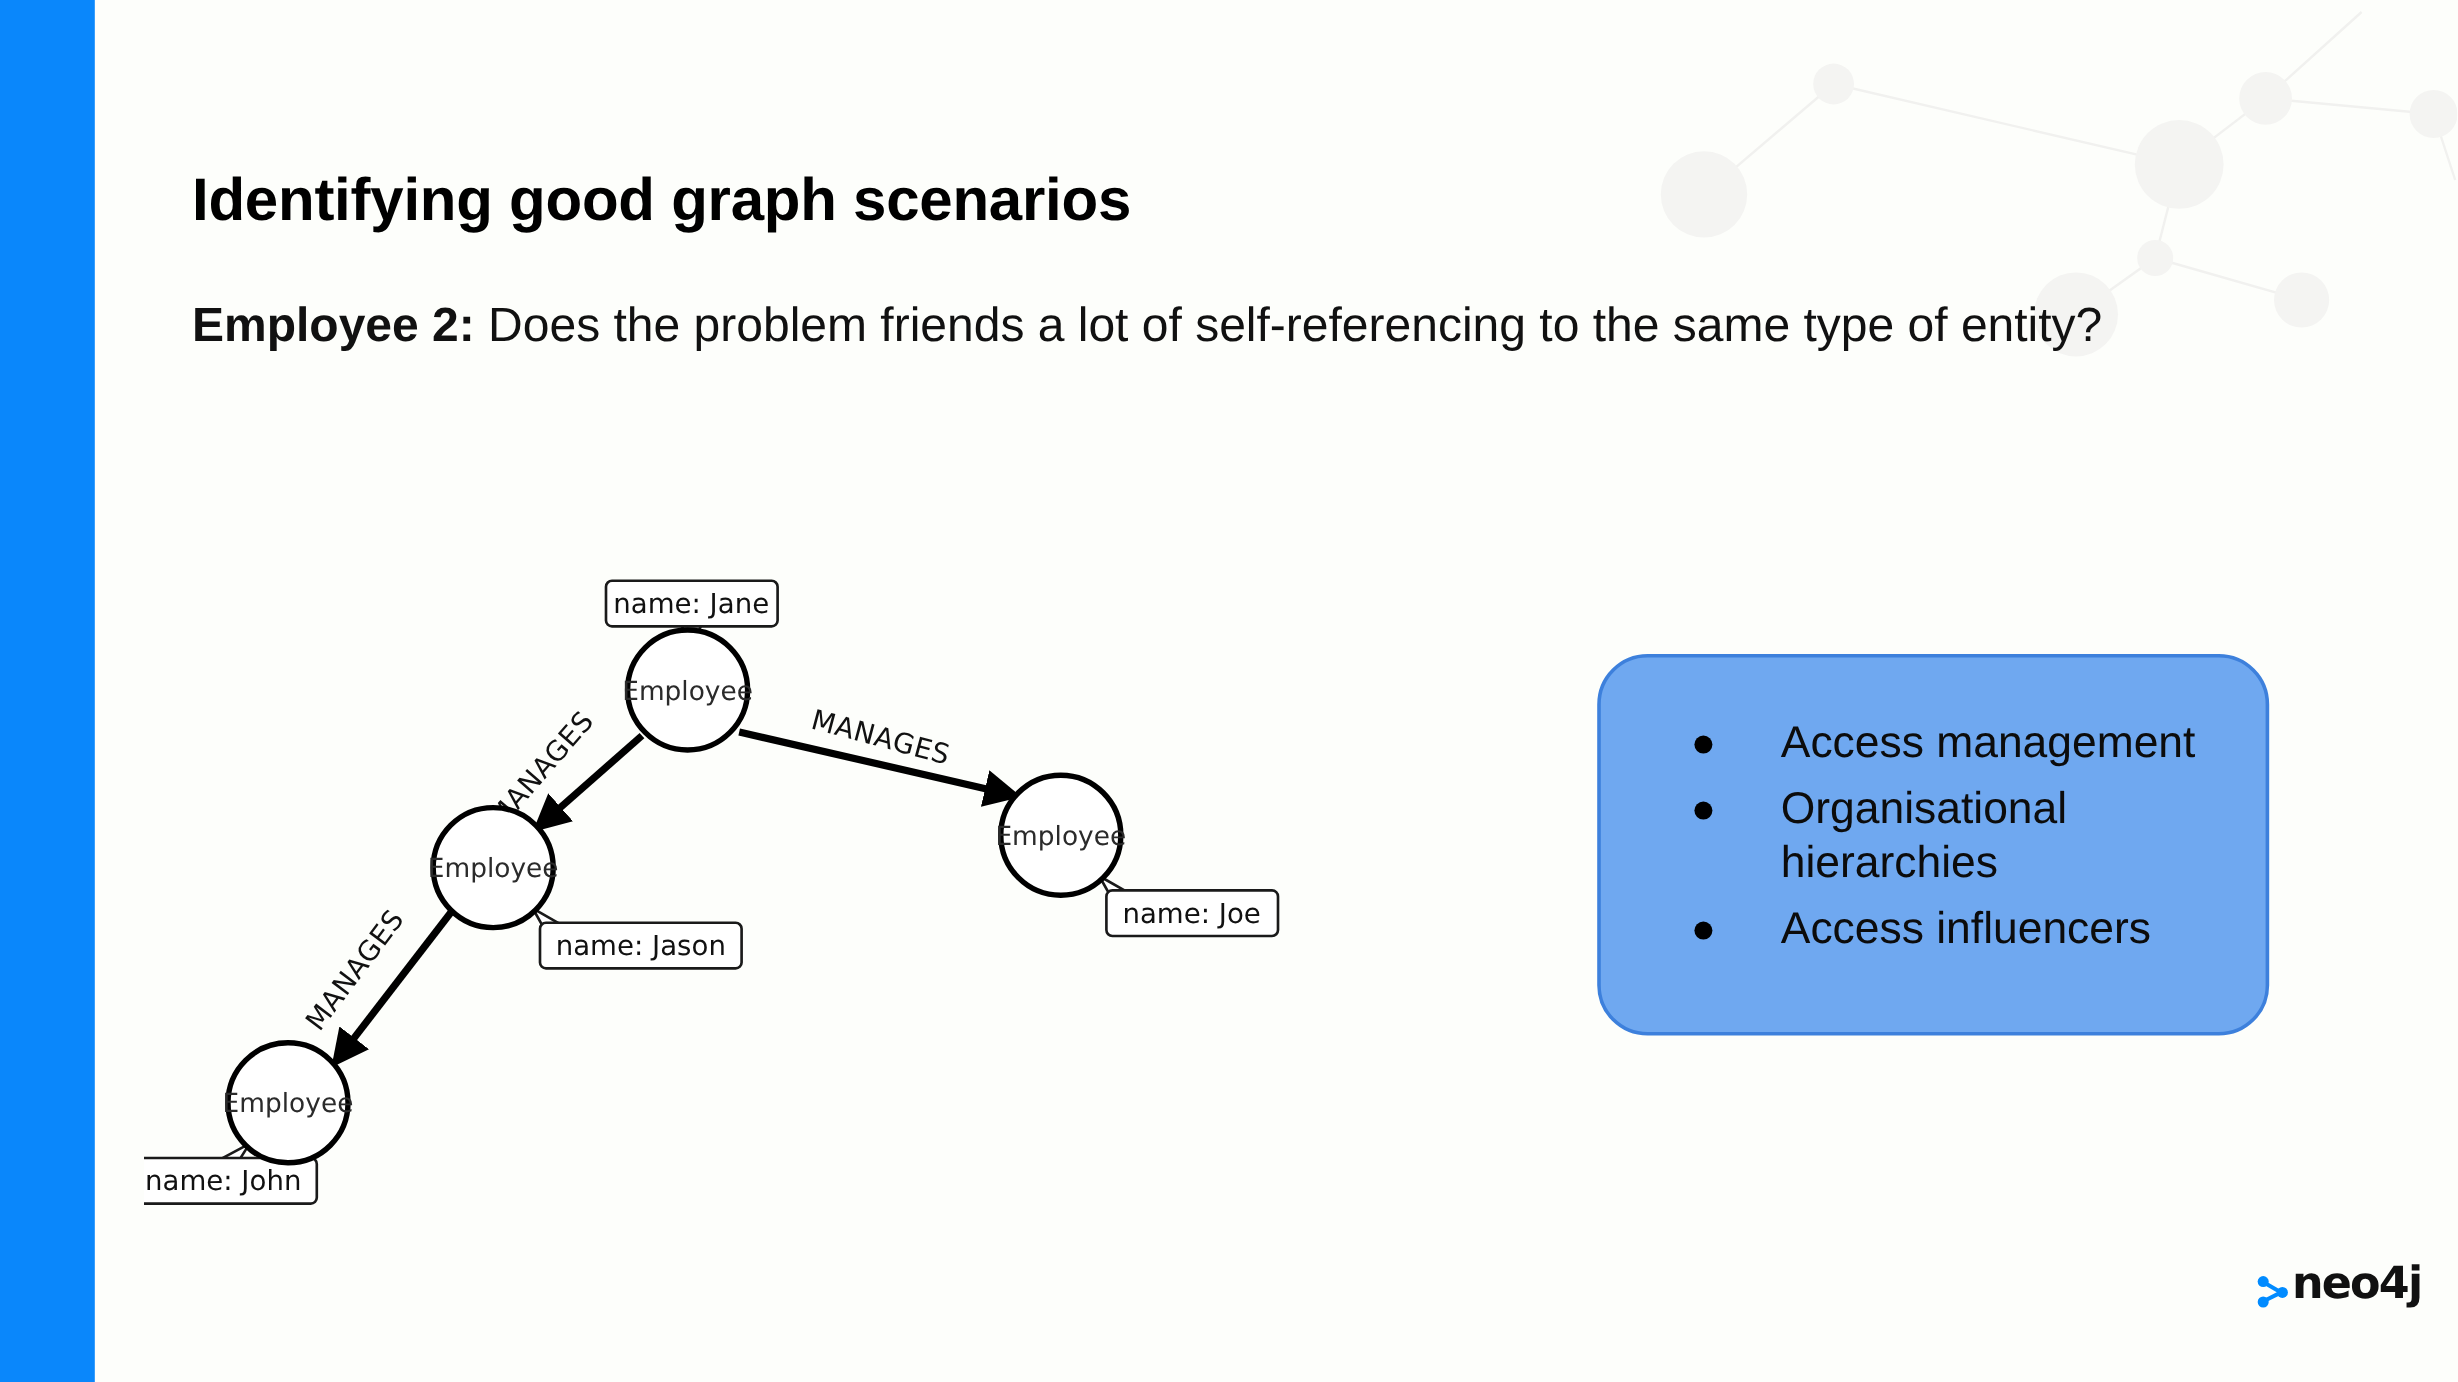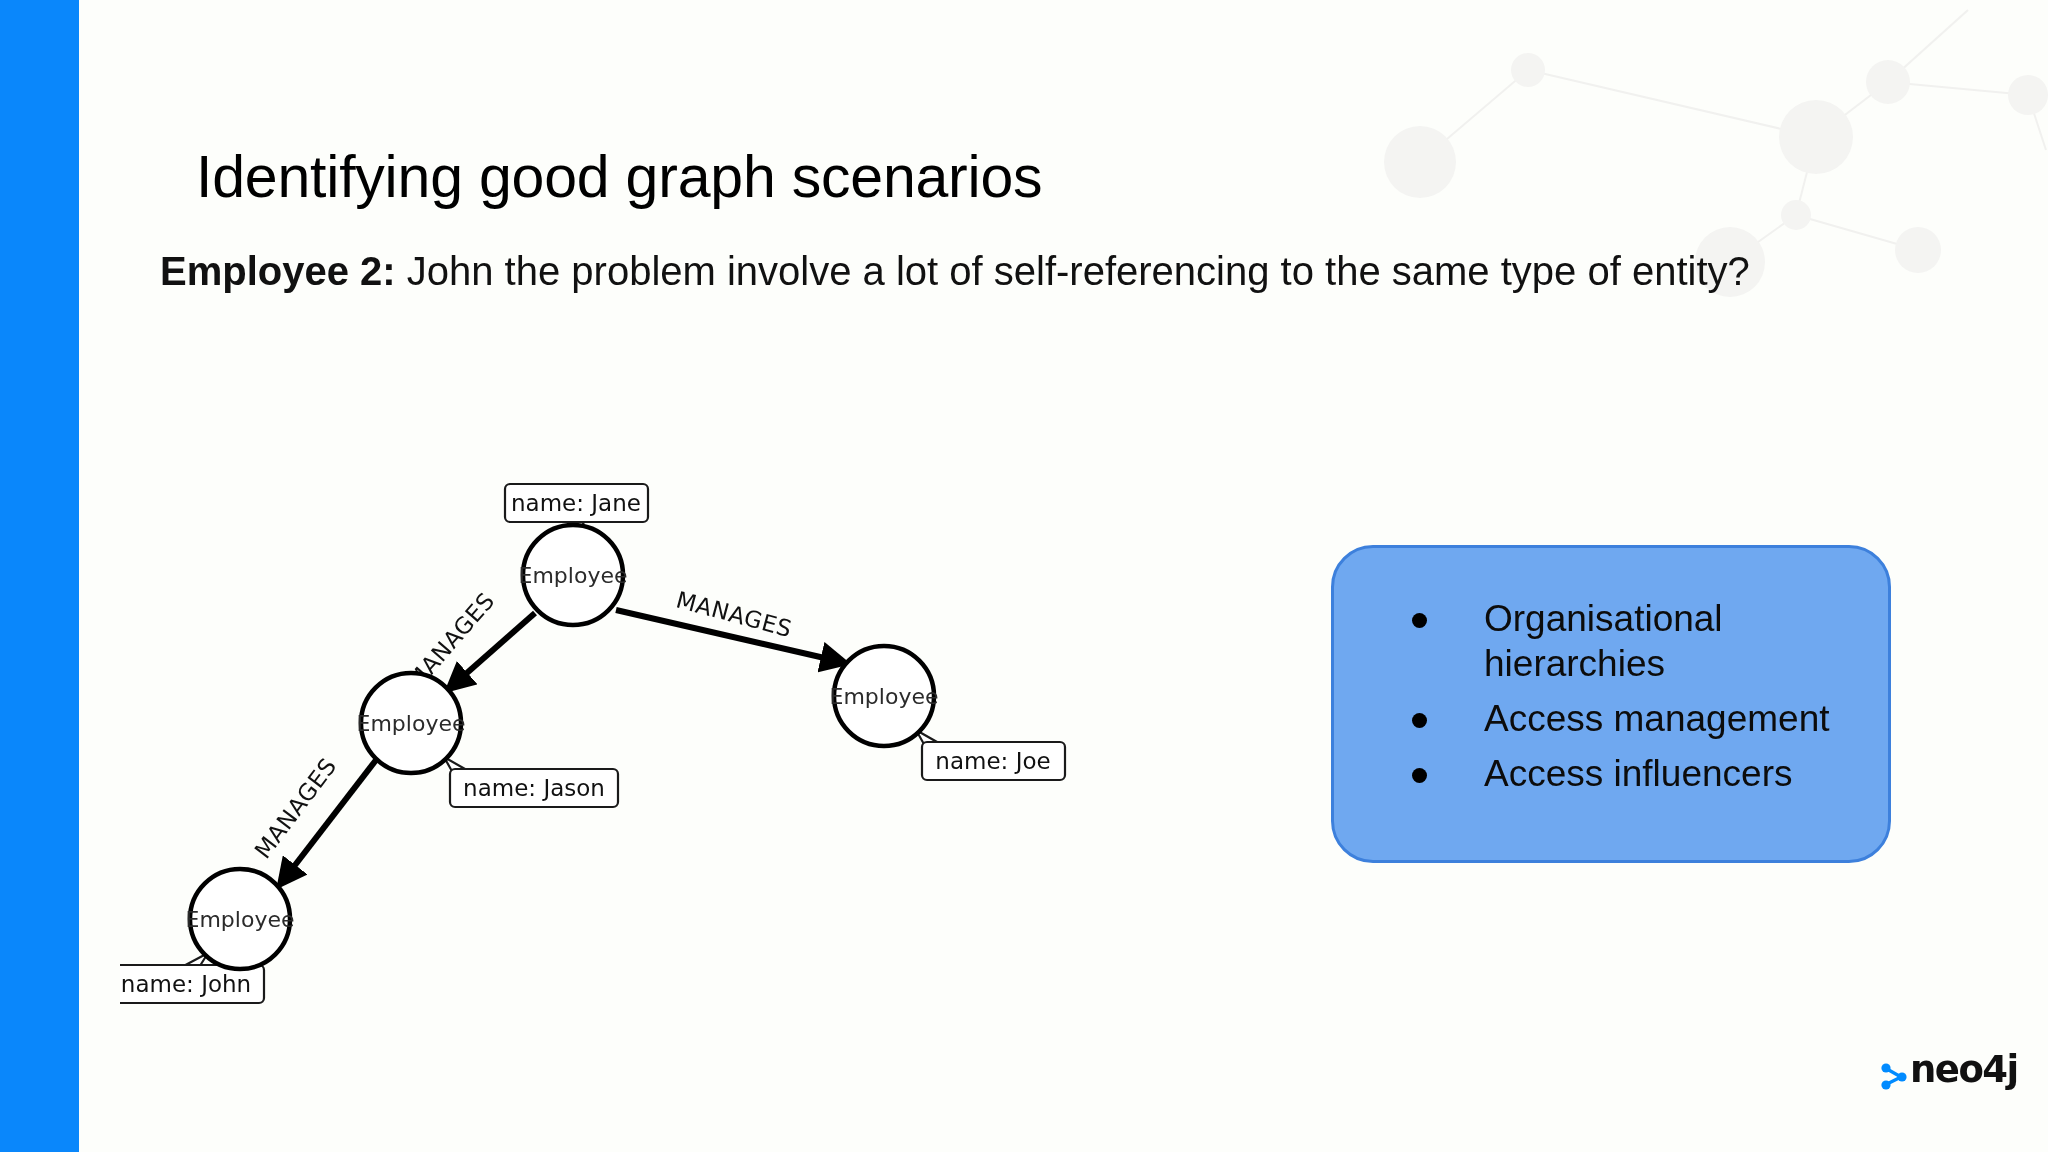--- a/index.html
+++ b/index.html
@@ -41,26 +41,25 @@
     width: 720px;
     height: 330px;
     pointer-events: none;
   }
 
   
   #page-title {
     position: absolute;
     left: 160px;
     top: 103px;
-    font-size: 59px;
-    font-weight: normal;
+    font-size: 50px;
+    font-weight: bold;
     color: #000000;
     letter-spacing: -0.2px;
     white-space: nowrap;
-    margin-left: 36px;
   }
 
   #scenario-block {
     position: absolute;
     left: 160px;
     top: 244px;
     width: 1800px;
     font-size: 40px;
     line-height: 1.36;
     color: #111111;
@@ -212,21 +211,21 @@
       <circle cx="700" cy="95" r="20"></circle>
       <circle cx="468" cy="215" r="15"></circle>
       <circle cx="402" cy="262" r="35"></circle>
       <circle cx="590" cy="250" r="23"></circle>
     </g>
   </svg>
 
   <h1 id="page-title">Identifying good graph scenarios</h1>
 
   <div id="scenario-block">
-    <span id="scenario-label">Employee 2:</span><span> John the problem involve a lot of self-referencing to the same type of entity?</span>
+    <span id="scenario-label">Employee 2:</span><span> Does the problem friends a lot of self-referencing to the same type of entity?</span>
   </div>
 
   <div id="graph-figure">
     <svg id="graph-svg" width="1140" height="700" viewBox="0 0 1140 700" xmlns="http://www.w3.org/2000/svg">
       <defs>
         <marker id="arrowhead" markerWidth="5.2" markerHeight="5.2" refX="3.6" refY="2.6" orient="auto">
           <path d="M0,0 L5.2,2.6 L0,5.2 z" fill="#000000"></path>
         </marker>
       </defs>
 
@@ -275,22 +274,22 @@
         <circle class="node-circle" cx="120" cy="479" r="50"></circle>
         <text class="node-label" x="120" y="487" text-anchor="middle">Employee</text>
       </g>
     </svg>
   </div>
 
   <div id="clipped-footer">., ..  ..</div>
 
   <div id="usecase-callout">
     <ul id="usecase-list">
+      <li>Access management</li>
       <li>Organisational hierarchies</li>
-      <li>Access management</li>
       <li>Access influencers</li>
     </ul>
   </div>
 
   <div id="neo4j-logo">
     <svg width="32" height="44" viewBox="0 0 32 44" xmlns="http://www.w3.org/2000/svg" style="position:absolute;left:0;top:0;">
       <g stroke="#018bff" stroke-width="3.4" fill="none">
         <line x1="7" y1="19" x2="21" y2="27"></line>
         <line x1="7" y1="34" x2="21" y2="27"></line>
       </g>

